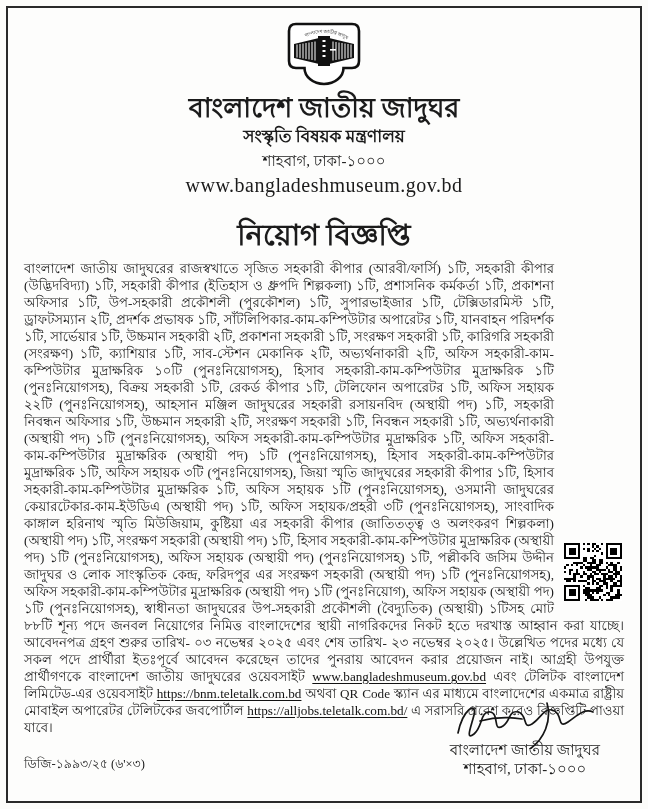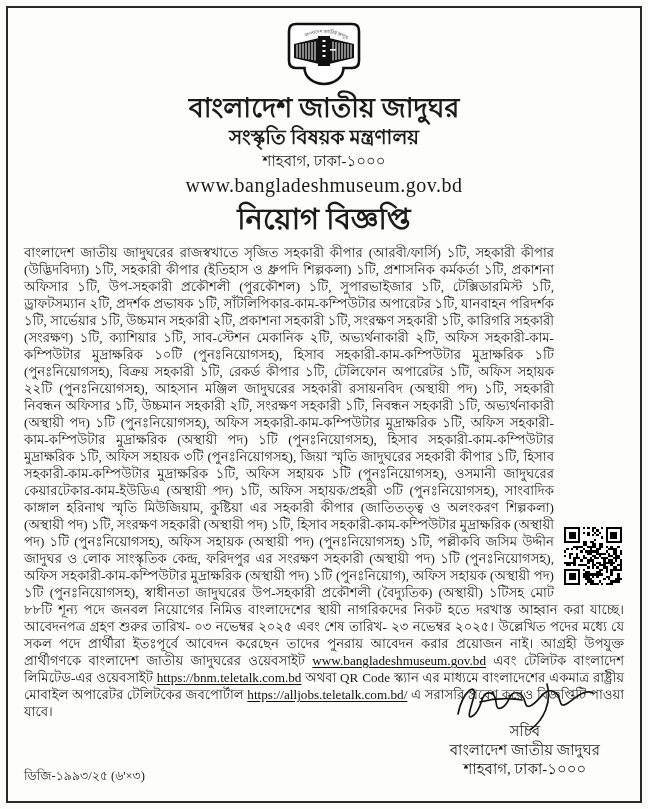--- a/index.html
+++ b/index.html
@@ -10,24 +10,24 @@
     color:#1b1b1b;
     -webkit-font-smoothing:antialiased;
   }
   .page{position:absolute;inset:0;background:#fcfcfa;}
   .frame{position:absolute;inset:6px;border:2px solid #2a2a2a;background:#fdfdfc;}
   .content{position:absolute;top:8px;left:12px;right:12px;bottom:6px;}
 
   .header{text-align:center;}
   .logo-wrap{width:76px;height:66px;margin:6px auto 0;}
   .org-name{font-size:27px;font-weight:700;line-height:30px;margin-top:5px;}
-  .ministry{font-size:20px;font-weight:700;line-height:24px;margin-top:2px;font-family:Liberation Serif, serif;}
+  .ministry{font-size:17px;font-weight:700;line-height:24px;margin-top:2px;font-family:Liberation Serif, serif;}
   .addr{font-size:15px;line-height:19px;margin-top:3px;}
   .website{font-size:20px;line-height:24px;margin-top:2px;letter-spacing:.5px;}
-  .notice-title{font-size:29px;font-weight:700;line-height:34px;margin-top:5px;}
+  .notice-title{font-size:29px;font-weight:700;line-height:34px;margin-top:21px;}
 
   .body-text{
     margin-top:8px;padding:0 4px;
     text-align:justify;
     font-size:13.2px;line-height:17px;
   }
   .seg-normal{}
   .seg-underline{text-underline-offset:2px;}
   .seg-link{text-decoration:underline;text-underline-offset:2px;color:#111;}
 
@@ -38,21 +38,21 @@
   }
   .qr-float svg{width:58px;height:58px;display:block;}
   .qr-rule{border-bottom:1px solid #666;width:46px;margin-top:4px;}
 
   .sign-block{
     position:absolute;right:28px;bottom:16px;
     text-align:center;font-size:15px;line-height:19px;
   }
   .signature-svg{display:block;margin:0 auto -8px;width:150px;height:52px;}
   .print-code{
-    position:absolute;left:4px;bottom:8px;
+    position:absolute;left:4px;bottom:20px;
     font-size:12.5px;
   }
 </style>
 </head>
 <body>
 
 <div class="page">
   <div class="frame">
     <div class="content">
 
@@ -325,21 +325,20 @@
             </svg><span class="qr-rule"></span></span><span class="seg-normal">বাংলাদেশ জাতীয় জাদুঘরের রাজস্বখাতে সৃজিত সহকারী কীপার (আরবী/ফার্সি) ১টি, সহকারী কীপার (উদ্ভিদবিদ্যা) ১টি, সহকারী কীপার (ইতিহাস ও ধ্রুপদি শিল্পকলা) ১টি, প্রশাসনিক কর্মকর্তা ১টি, প্রকাশনা অফিসার ১টি, উপ-সহকারী প্রকৌশলী (পুরকৌশল) ১টি, সুপারভাইজার ১টি, টেক্সিডারমিস্ট ১টি, ড্রাফটসম্যান ২টি, প্রদর্শক প্রভাষক ১টি, সাঁটলিপিকার-কাম-কম্পিউটার অপারেটর ১টি, যানবাহন পরিদর্শক ১টি, সার্ভেয়ার ১টি, উচ্চমান সহকারী ২টি, প্রকাশনা সহকারী ১টি, সংরক্ষণ সহকারী ১টি, কারিগরি সহকারী (সংরক্ষণ) ১টি, ক্যাশিয়ার ১টি, সাব-স্টেশন মেকানিক ২টি, অভ্যর্থনাকারী ২টি, অফিস সহকারী-কাম-কম্পিউটার মুদ্রাক্ষরিক ১০টি (পুনঃনিয়োগসহ), হিসাব সহকারী-কাম-কম্পিউটার মুদ্রাক্ষরিক ১টি (পুনঃনিয়োগসহ), বিক্রয় সহকারী ১টি, রেকর্ড কীপার ১টি, টেলিফোন অপারেটর ১টি, অফিস সহায়ক ২২টি (পুনঃনিয়োগসহ), আহসান মঞ্জিল জাদুঘরের সহকারী রসায়নবিদ (অস্থায়ী পদ) ১টি, সহকারী নিবন্ধন অফিসার ১টি, উচ্চমান সহকারী ২টি, সংরক্ষণ সহকারী ১টি, নিবন্ধন সহকারী ১টি, অভ্যর্থনাকারী (অস্থায়ী পদ) ১টি (পুনঃনিয়োগসহ), অফিস সহকারী-কাম-কম্পিউটার মুদ্রাক্ষরিক ১টি, অফিস সহকারী-কাম-কম্পিউটার মুদ্রাক্ষরিক (অস্থায়ী পদ) ১টি (পুনঃনিয়োগসহ), হিসাব সহকারী-কাম-কম্পিউটার মুদ্রাক্ষরিক ১টি, অফিস সহায়ক ৩টি (পুনঃনিয়োগসহ), জিয়া স্মৃতি জাদুঘরের সহকারী কীপার ১টি, হিসাব সহকারী-কাম-কম্পিউটার মুদ্রাক্ষরিক ১টি, অফিস সহায়ক ১টি (পুনঃনিয়োগসহ), ওসমানী জাদুঘরের কেয়ারটেকার-কাম-ইউডিএ (অস্থায়ী পদ) ১টি, অফিস সহায়ক/প্রহরী ৩টি (পুনঃনিয়োগসহ), সাংবাদিক কাঙ্গাল হরিনাথ স্মৃতি মিউজিয়াম, কুষ্টিয়া এর সহকারী কীপার (জাতিতত্ত্ব ও অলংকরণ শিল্পকলা) (অস্থায়ী পদ) ১টি, সংরক্ষণ সহকারী (অস্থায়ী পদ) ১টি, হিসাব সহকারী-কাম-কম্পিউটার মুদ্রাক্ষরিক (অস্থায়ী পদ) ১টি (পুনঃনিয়োগসহ), অফিস সহায়ক (অস্থায়ী পদ) (পুনঃনিয়োগসহ) ১টি, পল্লীকবি জসিম উদ্দীন জাদুঘর ও লোক সাংস্কৃতিক কেন্দ্র, ফরিদপুর এর সংরক্ষণ সহকারী (অস্থায়ী পদ) ১টি (পুনঃনিয়োগসহ), অফিস সহকারী-কাম-কম্পিউটার মুদ্রাক্ষরিক (অস্থায়ী পদ) ১টি (পুনঃনিয়োগ), অফিস সহায়ক (অস্থায়ী পদ) ১টি (পুনঃনিয়োগসহ), স্বাধীনতা জাদুঘরের উপ-সহকারী প্রকৌশলী (বৈদ্যুতিক) (অস্থায়ী) ১টিসহ মোট ৮৮টি শূন্য পদে জনবল নিয়োগের নিমিত্ত বাংলাদেশের স্থায়ী নাগরিকদের নিকট হতে দরখাস্ত আহ্বান করা যাচ্ছে। আবেদনপত্র গ্রহণ শুরুর তারিখ- </span><span class="seg-underline">০৩ নভেম্বর ২০২৫</span><span class="seg-normal"> এবং শেষ তারিখ- </span><span class="seg-underline">২৩ নভেম্বর ২০২৫</span><span class="seg-normal">। উল্লেখিত পদের মধ্যে যে সকল পদে প্রার্থীরা ইতঃপূর্বে আবেদন করেছেন তাদের পুনরায় আবেদন করার প্রয়োজন নাই। আগ্রহী উপযুক্ত প্রার্থীগণকে বাংলাদেশ জাতীয় জাদুঘরের ওয়েবসাইট </span><span class="seg-link">www.bangladeshmuseum.gov.bd</span><span class="seg-normal"> এবং টেলিটক বাংলাদেশ লিমিটেড-এর ওয়েবসাইট </span><span class="seg-link">https://bnm.teletalk.com.bd</span><span class="seg-normal"> অথবা QR Code স্ক্যান এর মাধ্যমে বাংলাদেশের একমাত্র রাষ্ট্রীয় মোবাইল অপারেটর টেলিটকের জবপোর্টাল </span><span class="seg-link">https://alljobs.teletalk.com.bd/</span><span class="seg-normal"> এ সরাসরি প্রবেশ করেও বিজ্ঞপ্তিটি পাওয়া যাবে।</span></p>
 
       <div class="sign-block">
         <svg class="signature-svg" viewBox="0 0 150 52">
           <g fill="none" stroke="#151515" stroke-width="1.7" stroke-linecap="round">
             <path d="M8,36 C13,12 27,4 24,18 C21,30 15,44 24,37 C33,30 30,14 40,15 C50,16 42,36 53,29 C61,24 58,13 68,15 C78,17 72,33 82,27 C90,22 94,11 102,13 C114,16 106,33 118,25 C127,19 134,11 143,15"></path>
             <path d="M97,6 C102,24 94,42 80,52"></path>
             <path d="M30,24 C45,20 60,20 72,22"></path>
           </g>
         </svg>
-        <div>সচিব</div>
         <div>বাংলাদেশ জাতীয় জাদুঘর</div>
         <div>শাহবাগ, ঢাকা-১০০০</div>
       </div>
 
       <div class="print-code">ডিজি-১৯৯৩/২৫ (৬'×৩)</div>
 
     </div>
   </div>
 </div>
 

